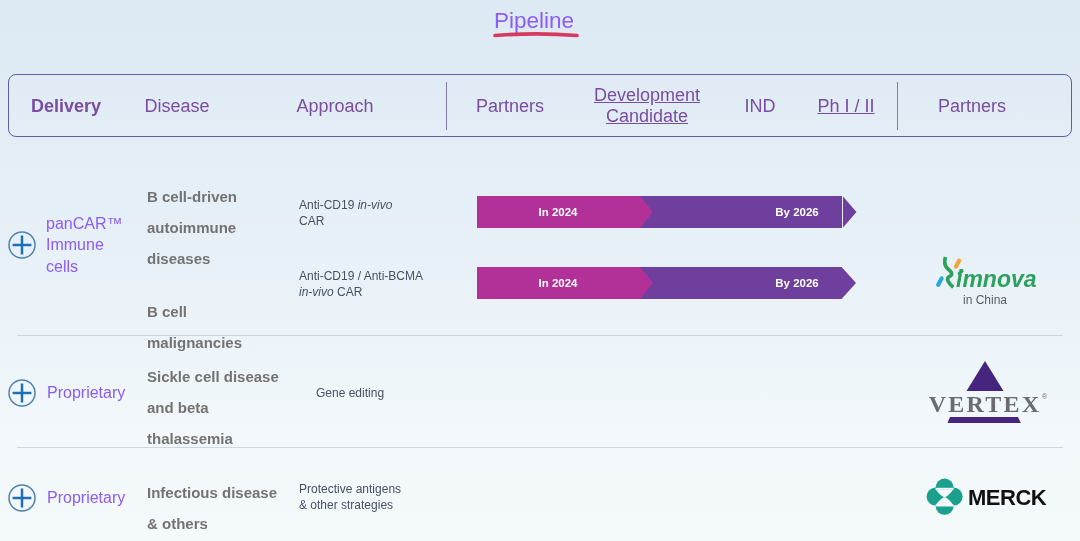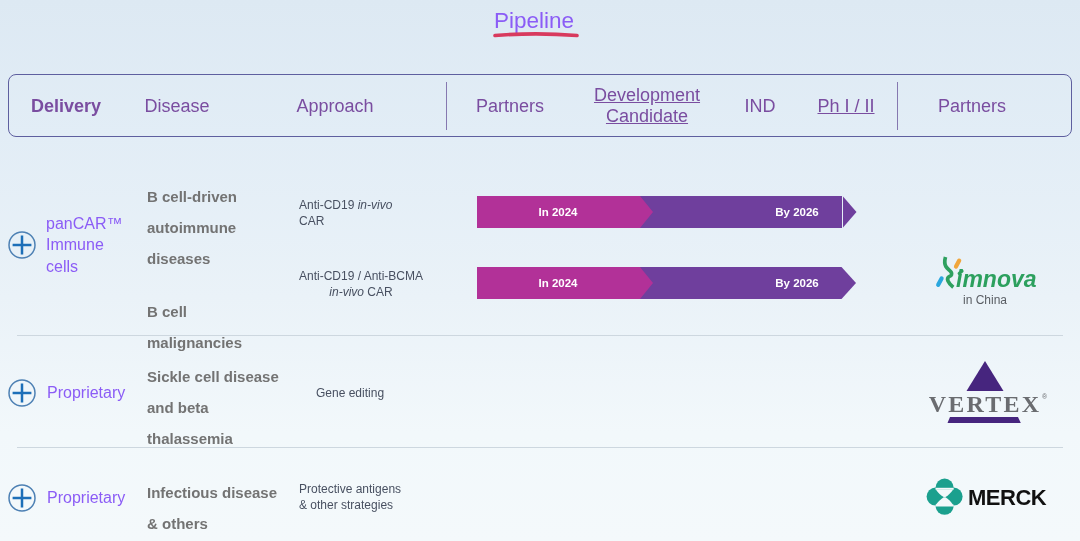--- a/index.html
+++ b/index.html
@@ -48,21 +48,21 @@
 </svg>
 <svg class="abs" style="left:8px;top:484px;" width="28" height="28" viewBox="0 0 28 28">
   <circle cx="14" cy="14" r="13" fill="none" stroke="#4e81b4" stroke-width="1.5"></circle>
   <path d="M14,4.6 V23.4 M4.6,14 H23.4" stroke="#1d6fb8" stroke-width="2.5" fill="none"></path>
 </svg>
 
 <div class="plabel" style="left:46px;top:213px;">panCAR™<br>Immune<br>cells</div>
 <div class="bold" style="left:147px;top:181px;">B cell-driven<br>autoimmune<br>diseases</div>
 <div class="appr" style="left:299px;top:196.5px;">Anti-CD19 <i>in-vivo</i><br>CAR</div>
 <div class="bold" style="left:147px;top:263.5px;margin-top:32px;">B cell<br>malignancies</div>
-<div class="appr" style="left:299px;top:268px;text-align:center;">Anti-CD19 / Anti-BCMA<br><i>in-vivo</i> CAR</div>
+<div class="appr" style="left:299px;top:268px;">Anti-CD19 / Anti-BCMA<br><i>in-vivo</i> CAR</div>
 
 <svg class="abs" style="left:477px;top:196px;" width="380" height="32" viewBox="0 0 380 32">
   <rect x="160" y="0" width="205" height="32" fill="#6f3f9d"></rect>
   <polygon points="0,0 163,0 176,16 163,32 0,32" fill="#b23198"></polygon>
   <polygon points="366,0.5 379.5,16 366,31.5" fill="#6f3f9d"></polygon>
   <text x="81" y="20" fill="#ffffff" font-size="11.5" font-weight="bold" text-anchor="middle" font-family="Liberation Sans, sans-serif">In 2024</text>
   <text x="320" y="20" fill="#ffffff" font-size="11.5" font-weight="bold" text-anchor="middle" font-family="Liberation Sans, sans-serif">By 2026</text>
 </svg>
 <svg class="abs" style="left:477px;top:267px;" width="380" height="32" viewBox="0 0 380 32">
   <polygon points="160,0 364.5,0 379,16 364.5,32 160,32" fill="#6f3f9d"></polygon>

